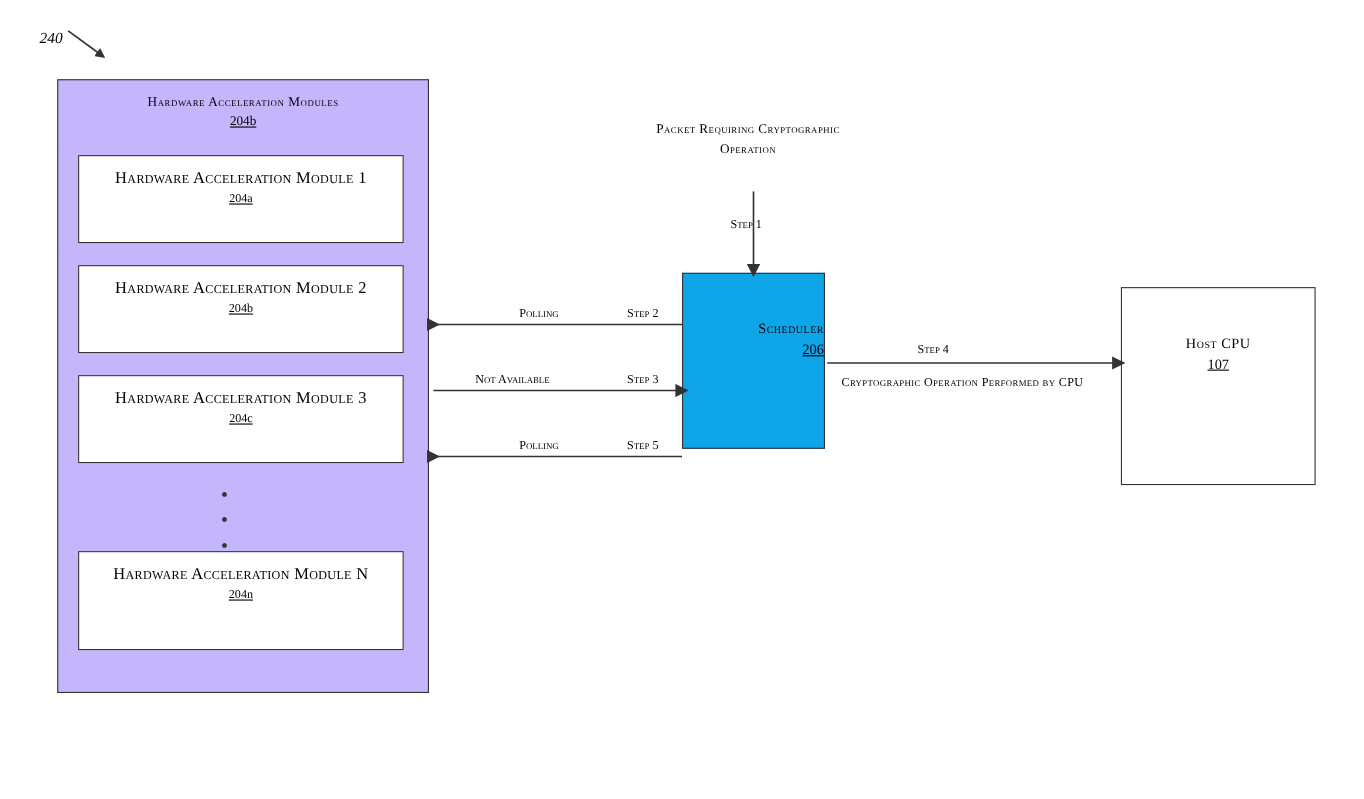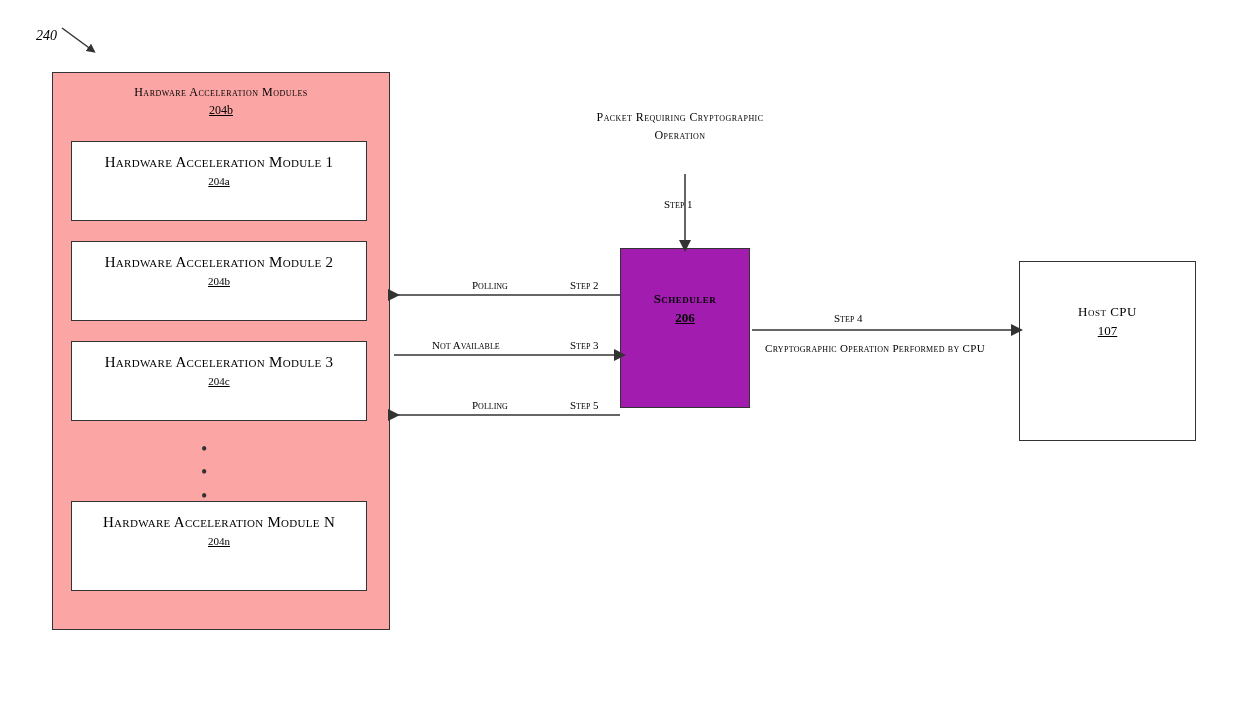--- a/index.html
+++ b/index.html
@@ -18,21 +18,21 @@
       height: 726px;
     }
     
     .ham-outer {
       position: absolute;
       top: 72px;
       left: 52px;
       width: 338px;
       height: 558px;
       border: 1.5px solid #333;
-      background: #fca5a5;
+      background: #c4b5fd;
     }
     
     .ham-box {
       position: absolute;
       border: 1.5px solid #333;
       background: #fff;
       text-align: center;
     }
     .ham-box-title {
       font-size: 15px;
@@ -43,23 +43,22 @@
     }
     .ham-box-ref {
       font-size: 11px;
       text-decoration: underline;
       margin-top: 2px;
     }
     
     .scheduler-box {
       position: absolute;
       border: 1.5px solid #333;
-      background: #a21caf;
-      text-align: center;
-      font-weight: bold;
+      background: #0ea5e9;
+      text-align: right;
     }
     
     .host-cpu-box {
       position: absolute;
       border: 1.5px solid #333;
       background: #fff;
       text-align: center;
     }
     
     .arrows-svg {

